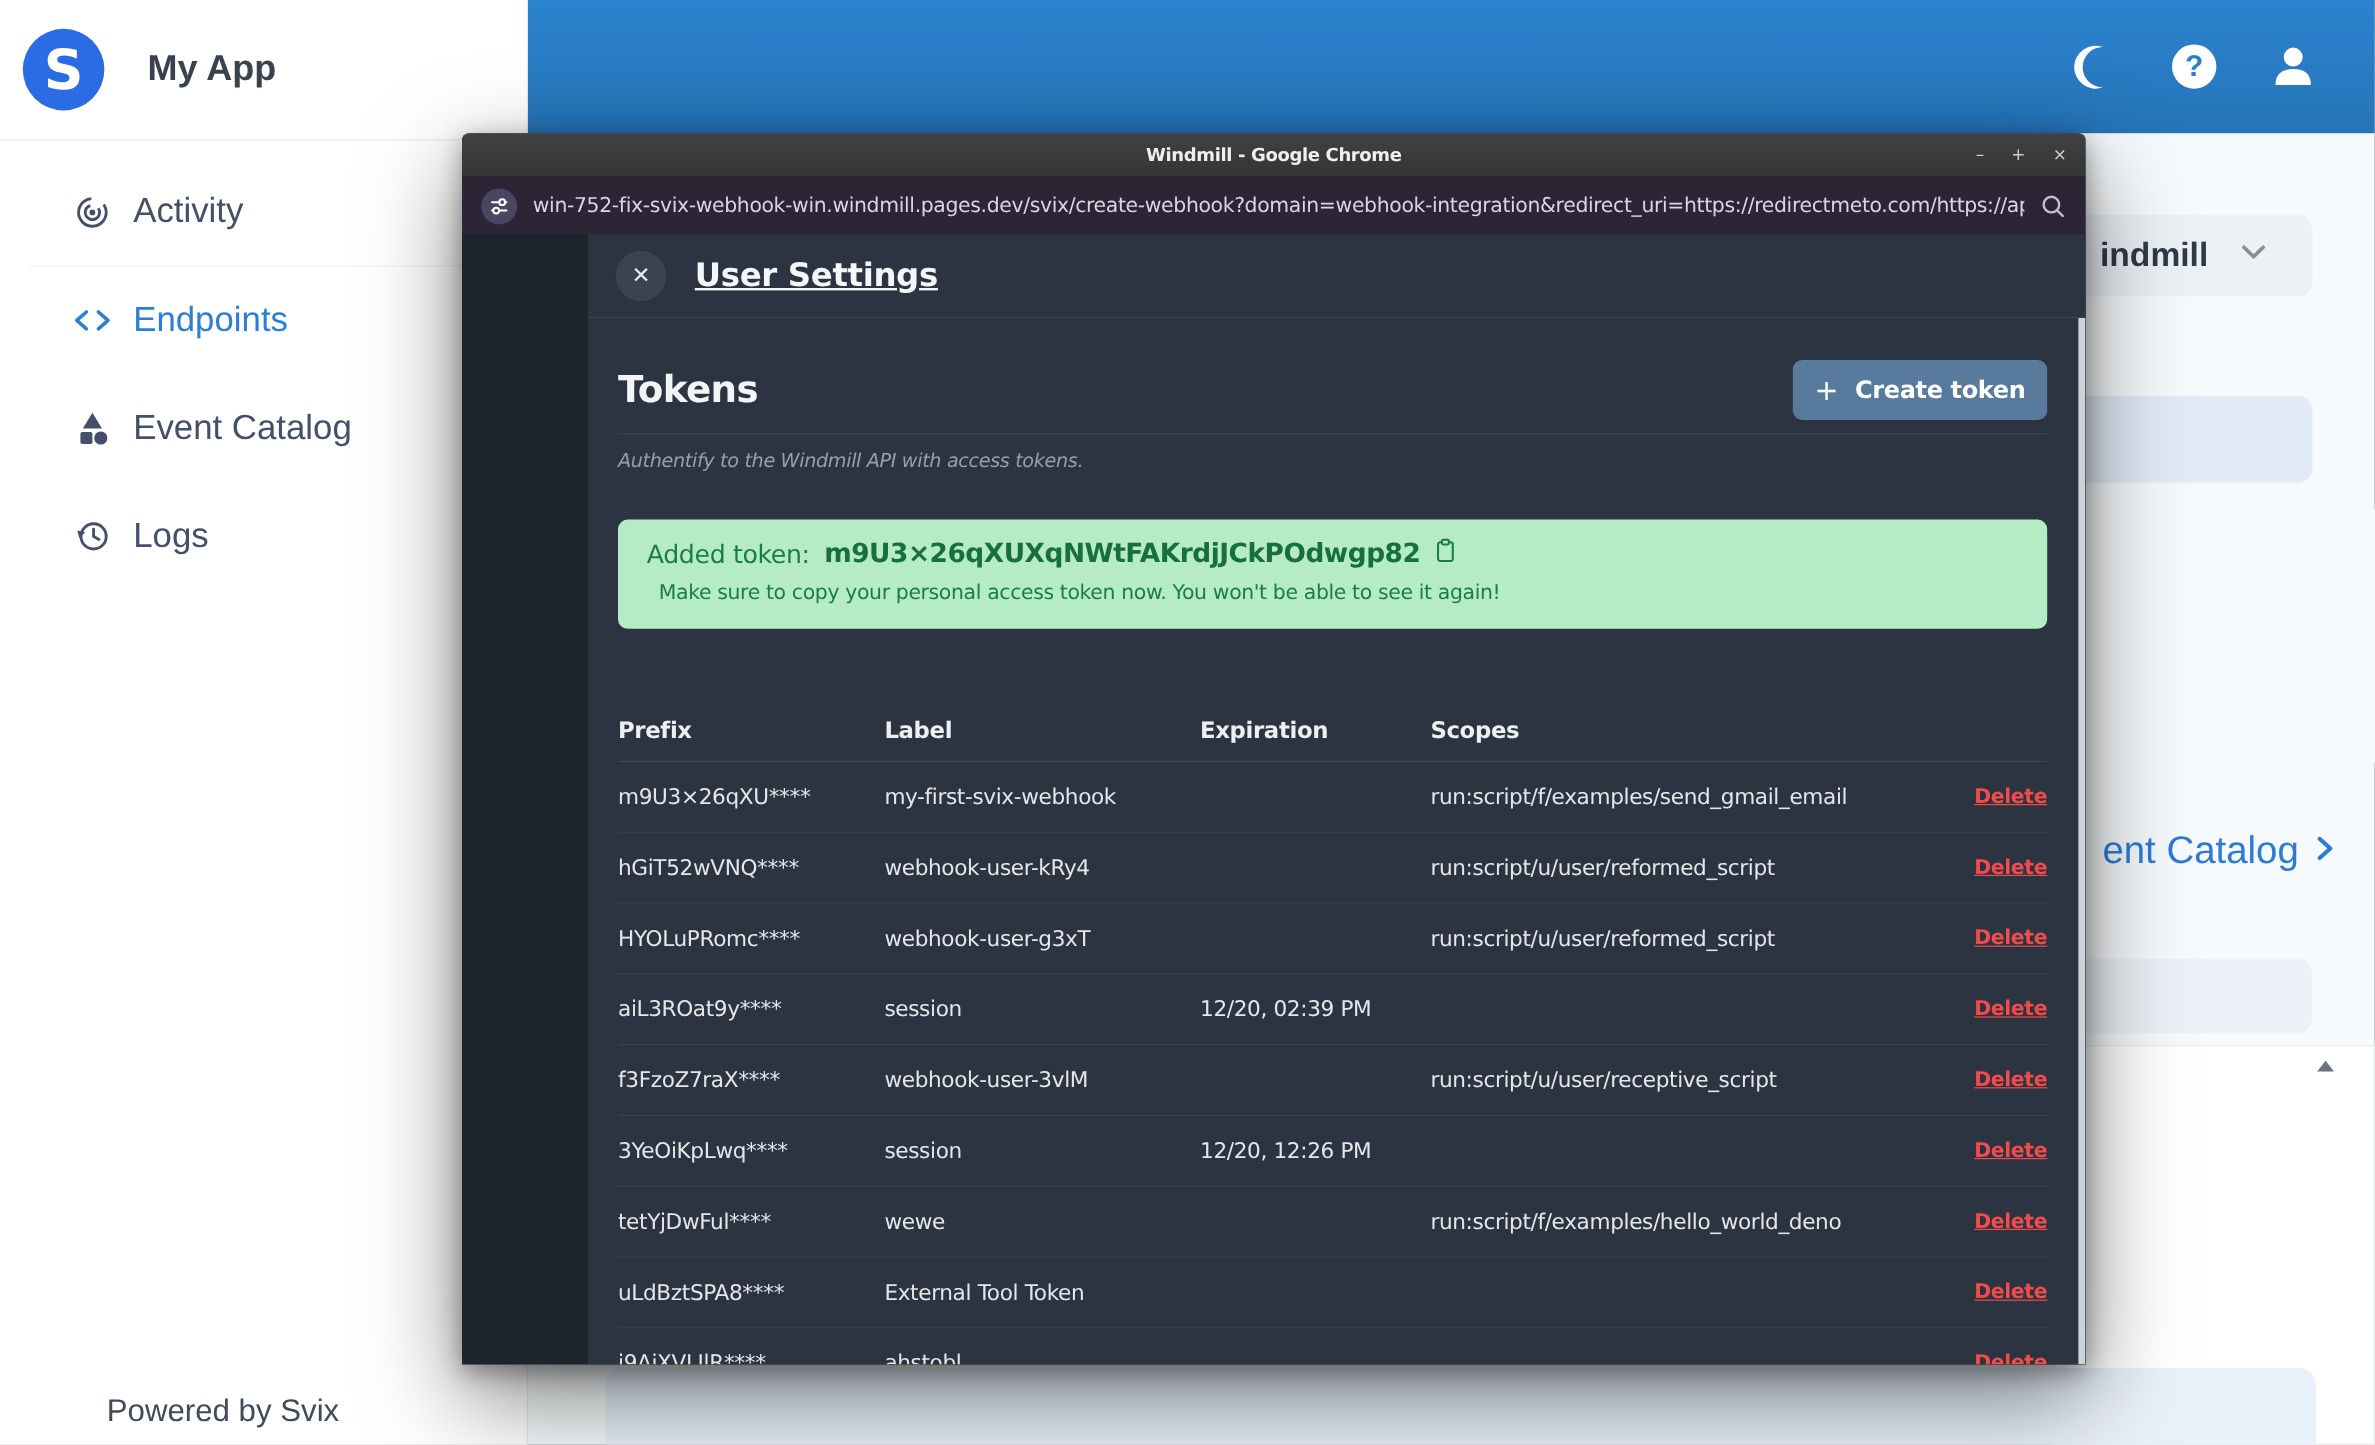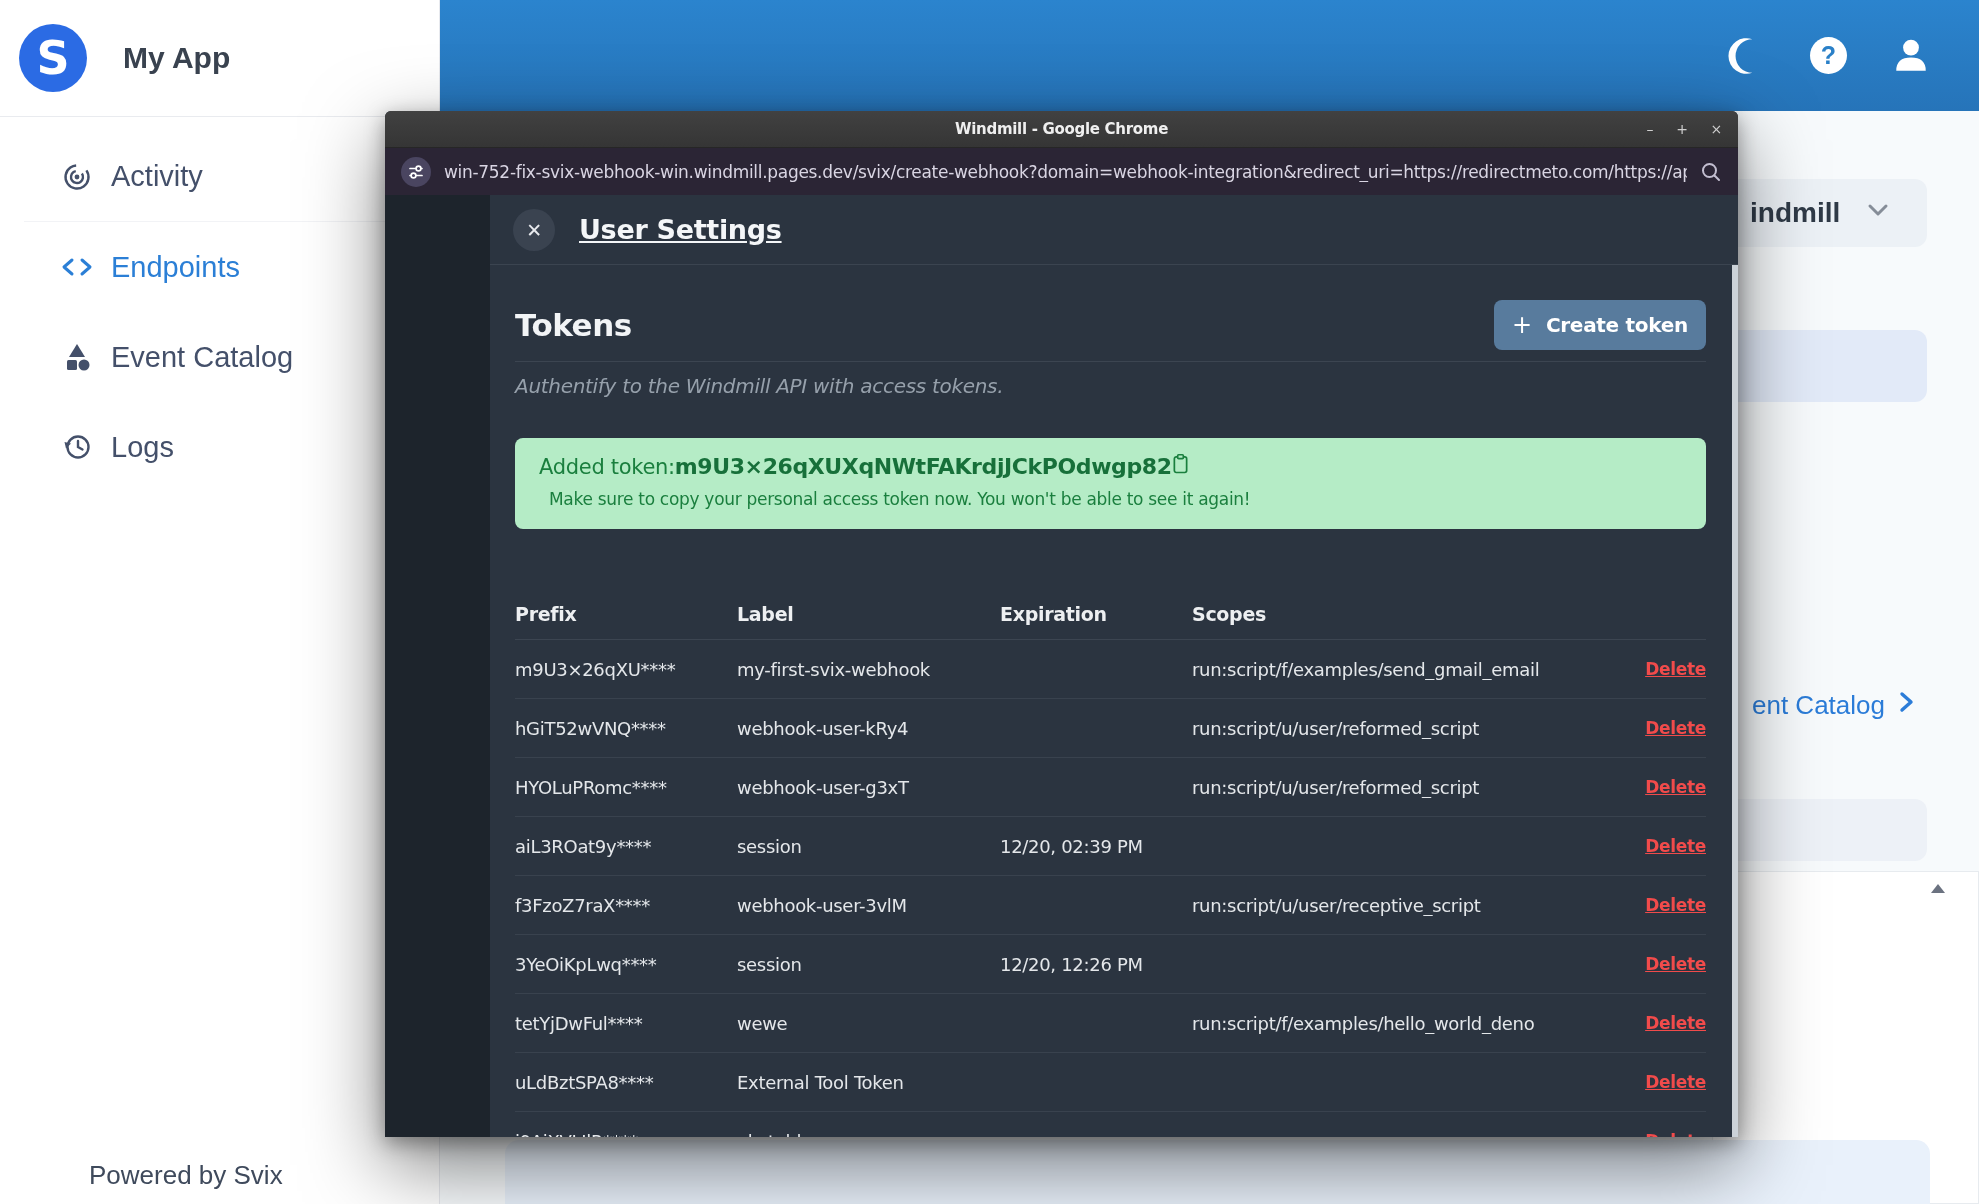--- a/index.html
+++ b/index.html
@@ -31,21 +31,21 @@
   .nav-ic { width:40px; display:flex; align-items:center; justify-content:center; }
   .powered { position:absolute; left:89px; top:1160px; font-size:26px; color:#3f4a5c; }
 
   
   .ws-card { position:absolute; left:1712px; top:179px; width:215px; height:68px;
     background:#ecf1f6; border-radius:12px; z-index:1; display:flex; align-items:center;
     padding-left:38px; gap:26px; font-size:28px; font-weight:bold; color:#2f3a47; cursor:pointer; }
   .bluebar1 { position:absolute; left:1712px; top:330px; width:215px; height:72px;
     background:#e2eaf8; border-radius:12px; z-index:1; }
   .catalog-link { position:absolute; left:1752px; top:690px; z-index:1; display:flex;
-    align-items:center; gap:10px; font-size:26px; color:#2b7cd8; cursor:pointer; }
+    align-items:center; gap:10px; font-size:32px; color:#2b7cd8; cursor:pointer; }
   .bluebar2 { position:absolute; left:1712px; top:799px; width:215px; height:62px;
     background:#edf1f7; border-radius:12px; z-index:1; }
   .white-panel { position:absolute; left:1712px; top:871px; width:267px; height:333px;
     background:#ffffff; border:1px solid #e7ebef; z-index:1; }
   .up-arrow { position:absolute; left:218px; top:12px; width:0; height:0;
     border-left:7px solid transparent; border-right:7px solid transparent;
     border-bottom:9px solid #6b7280; }
   .bottom-band { position:absolute; left:505px; top:1140px; width:1425px; height:64px;
     background:#e9f1fb; border-radius:14px 14px 0 0; z-index:1; }
 
@@ -77,25 +77,25 @@
   .drawer-title { margin-left:24px; font-size:27px; font-weight:600; color:#f4f6f8;text-decoration:underline; }
 
   .drawer-body { padding:34px 32px 0 25px; }
   .tokens-row { display:flex; justify-content:space-between; align-items:center; height:52px; }
   .tokens-h { font-size:31px; font-weight:bold; color:#f2f4f6; letter-spacing:-0.5px; }
   .create-btn { width:212px; height:50px; background:#587b9d; border:0; border-radius:8px;
     color:#fff; font-size:20px; font-weight:600; display:flex; align-items:center;
     justify-content:center; gap:14px; cursor:pointer; font-family:inherit; letter-spacing:-0.3px; }
   .create-plus { font-size:24px; font-weight:400; }
   .h-divider { height:1px; background:#3c4551; margin-top:10px; }
-  .subtitle { margin-top:12px; font-style:italic; font-size:20px; color:#96a0ab; }
+  .subtitle { margin-top:12px; font-style:italic; font-size:16px; color:#96a0ab; }
 
   .banner { margin-top:40px; height:91px; background:#b5ecc6; border-radius:8px;
     padding:15px 24px 0; }
-  .banner-line1 { display:flex; align-items:center; font-size:21px; color:#1a7f3e; }
+  .banner-line1 { display:flex; align-items:center; gap:12px; font-size:21px; color:#1a7f3e; }
   .banner-token { font-weight:bold; font-size:22px; color:#17703a; letter-spacing:-0.4px; }
   .banner-line2 { margin-top:9px; padding-left:10px; font-size:17px; color:#1a7f3e; }
 
   .tokens-table { margin-top:60px; }
   .thead { display:grid; grid-template-columns:222px 263px 192px 1fr 88px; align-items:center;
     height:50px; font-size:19px; font-weight:bold; color:#edeff1; }
   .thead-divider { height:1px; background:#3c4551; }
   .trow { display:grid; grid-template-columns:222px 263px 192px 1fr 88px; align-items:center;
     height:59px; border-bottom:1px solid #39424e; font-size:18px; color:#e4e7ea; }
   .cell { white-space:nowrap; overflow:hidden; }

